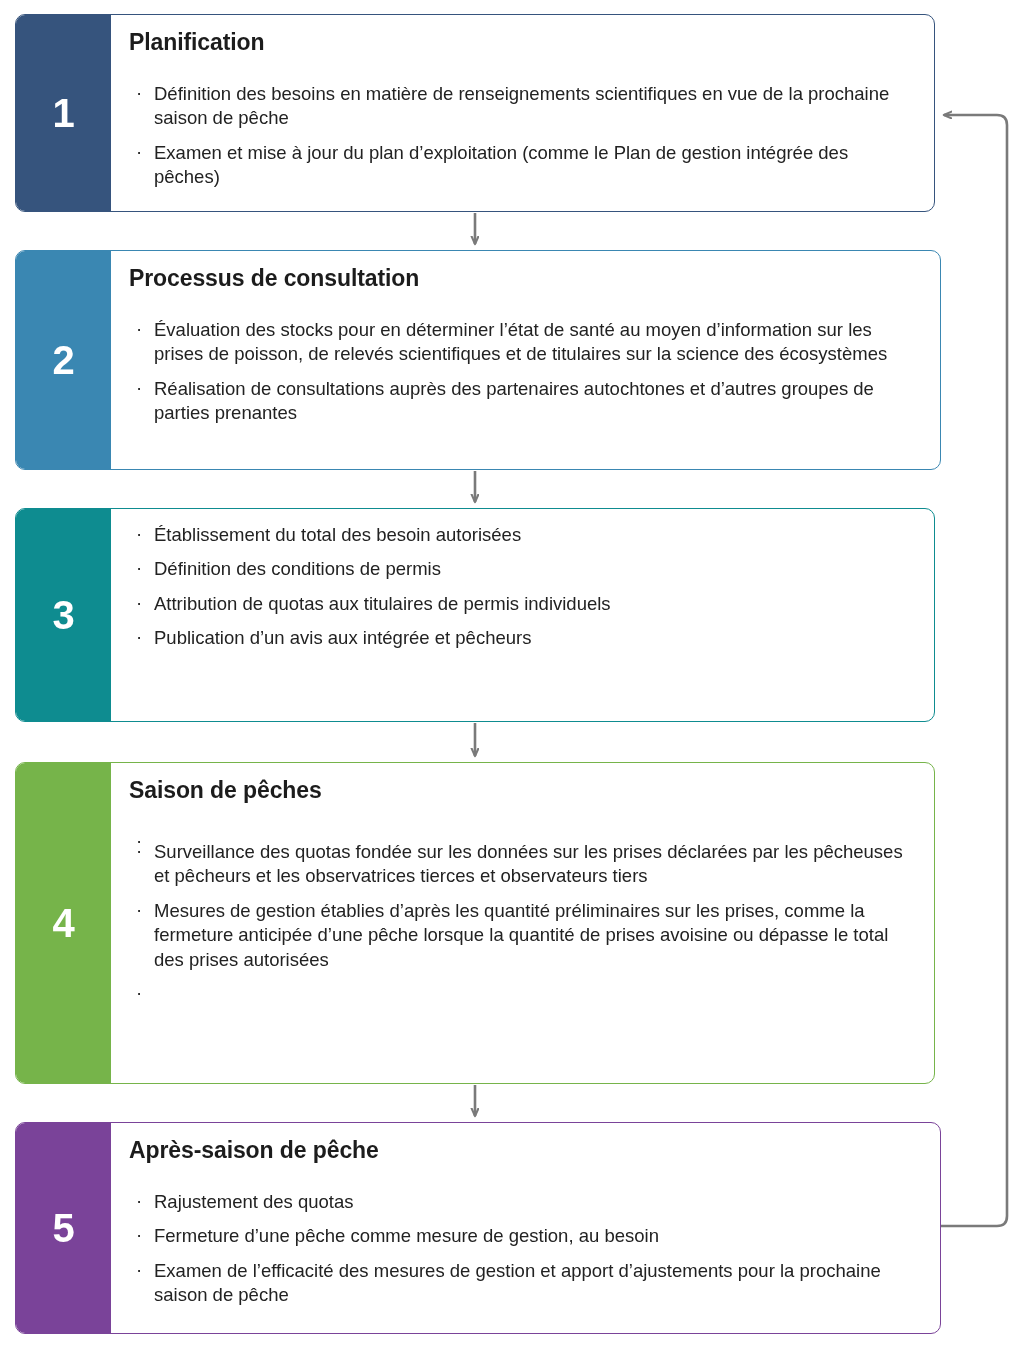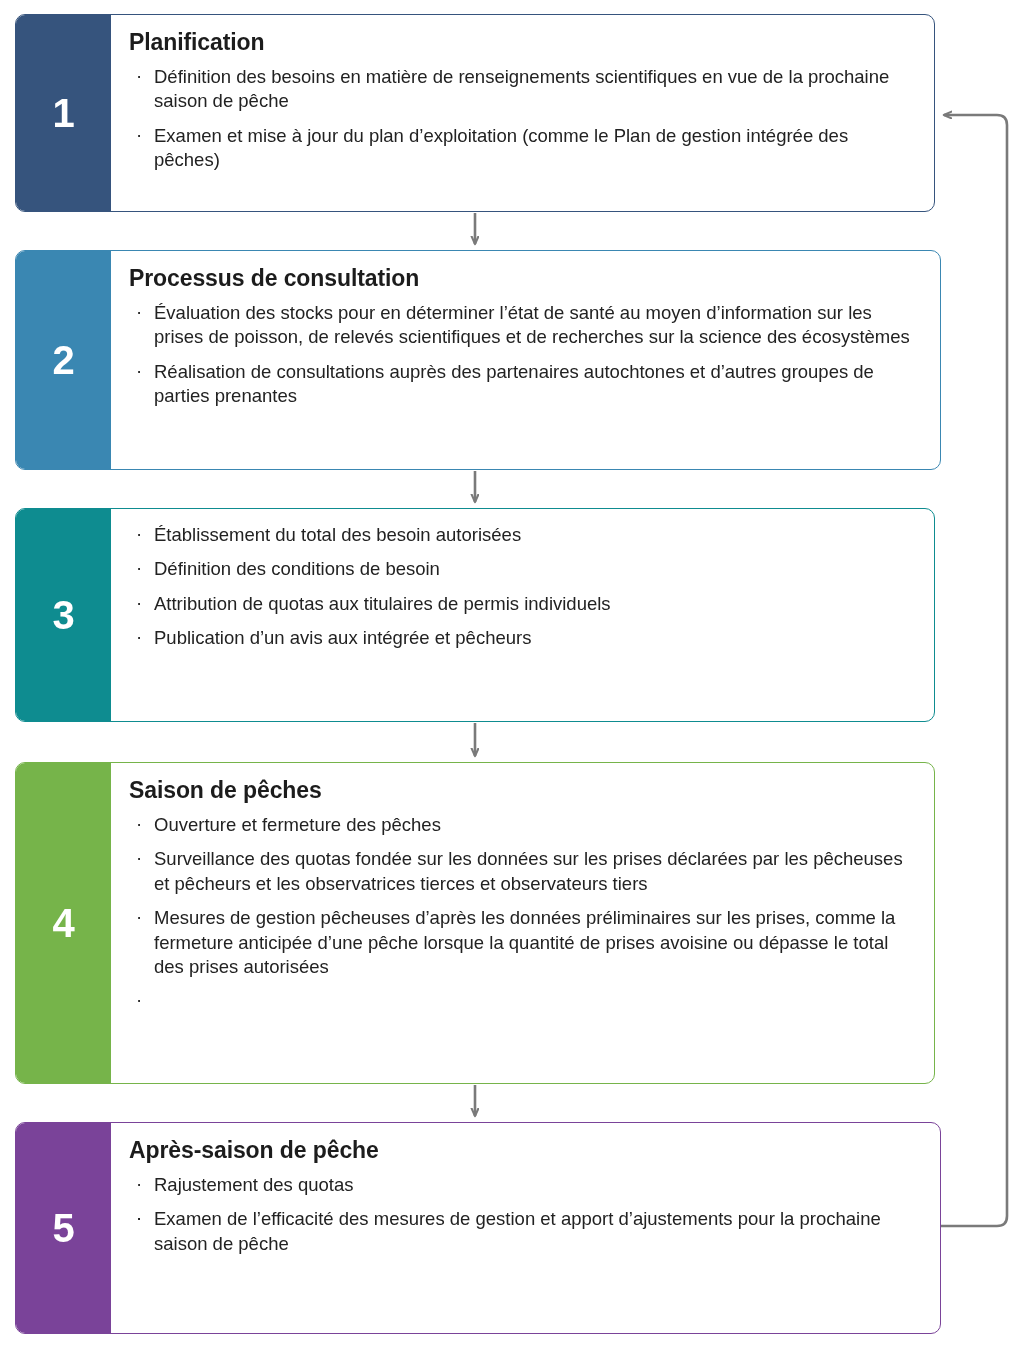--- a/index.html
+++ b/index.html
@@ -39,20 +39,21 @@
     font-size: 40px;
     font-weight: bold;
     line-height: 1;
   }
   .step-body {
     flex: 1 1 auto;
     padding: 14px 16px 14px 18px;
     display: flex;
     flex-direction: column;
     justify-content: flex-start;
+    gap: 17px;
   }
   .step-title {
     font-size: 23px;
     font-weight: bold;
     color: #1c1c1c;
     margin-bottom: 9px;
     letter-spacing: -0.1px;
   }
   ul.step-list {
     list-style: none;
@@ -118,56 +119,56 @@
         <li><span class="bullet">·</span><span>Examen et mise à jour du plan d’exploitation (comme le Plan de gestion intégrée des pêches)</span></li>
       </ul>
     </div>
   </div>
 
   <div class="step" id="step-2">
     <div class="step-numbar">2</div>
     <div class="step-body">
       <div class="step-title">Processus de consultation</div>
       <ul class="step-list">
-        <li><span class="bullet">·</span><span>Évaluation des stocks pour en déterminer l’état de santé au moyen d’information sur les prises de poisson, de relevés scientifiques et de recherches sur la science des écosystèmes</span></li>
+        <li><span class="bullet">·</span><span>Évaluation des stocks pour en déterminer l’état de santé au moyen d’information sur les prises de poisson, de relevés scientifiques et de titulaires sur la science des écosystèmes</span></li>
         <li><span class="bullet">·</span><span>Réalisation de consultations auprès des partenaires autochtones et d’autres groupes de parties prenantes</span></li>
       </ul>
     </div>
   </div>
 
   <div class="step" id="step-3">
     <div class="step-numbar">3</div>
     <div class="step-body">
       <ul class="step-list">
         <li><span class="bullet">·</span><span>Établissement du total des besoin autorisées</span></li>
-        <li><span class="bullet">·</span><span>Définition des conditions de besoin</span></li>
+        <li><span class="bullet">·</span><span>Définition des conditions de permis</span></li>
         <li><span class="bullet">·</span><span>Attribution de quotas aux titulaires de permis individuels</span></li>
         <li><span class="bullet">·</span><span>Publication d’un avis aux intégrée et pêcheurs</span></li>
       </ul>
     </div>
   </div>
 
   <div class="step" id="step-4">
     <div class="step-numbar">4</div>
     <div class="step-body">
       <div class="step-title">Saison de pêches</div>
       <ul class="step-list">
-        <li><span class="bullet">·</span><span>Ouverture et fermeture des pêches</span></li>
+        <li><span class="bullet">·</span></li>
         <li><span class="bullet">·</span><span>Surveillance des quotas fondée sur les données sur les prises déclarées par les pêcheuses et pêcheurs et les observatrices tierces et observateurs tiers</span></li>
-        <li><span class="bullet">·</span><span>Mesures de gestion pêcheuses d’après les données préliminaires sur les prises, comme la fermeture anticipée d’une pêche lorsque la quantité de prises avoisine ou dépasse le total des prises autorisées</span></li>
+        <li><span class="bullet">·</span><span>Mesures de gestion établies d’après les quantité préliminaires sur les prises, comme la fermeture anticipée d’une pêche lorsque la quantité de prises avoisine ou dépasse le total des prises autorisées</span></li>
         <li><span class="bullet">·</span></li>
       </ul>
     </div>
   </div>
 
   <div class="step" id="step-5">
     <div class="step-numbar">5</div>
     <div class="step-body">
       <div class="step-title">Après-saison de pêche</div>
       <ul class="step-list">
         <li><span class="bullet">·</span><span>Rajustement des quotas</span></li>
-        <li><span class="bullet">·</span></li>
+        <li><span class="bullet">·</span><span>Fermeture d’une pêche comme mesure de gestion, au besoin</span></li>
         <li><span class="bullet">·</span><span>Examen de l’efficacité des mesures de gestion et apport d’ajustements pour la prochaine saison de pêche</span></li>
       </ul>
     </div>
   </div>
 
 </div>
 
 </body></html>

